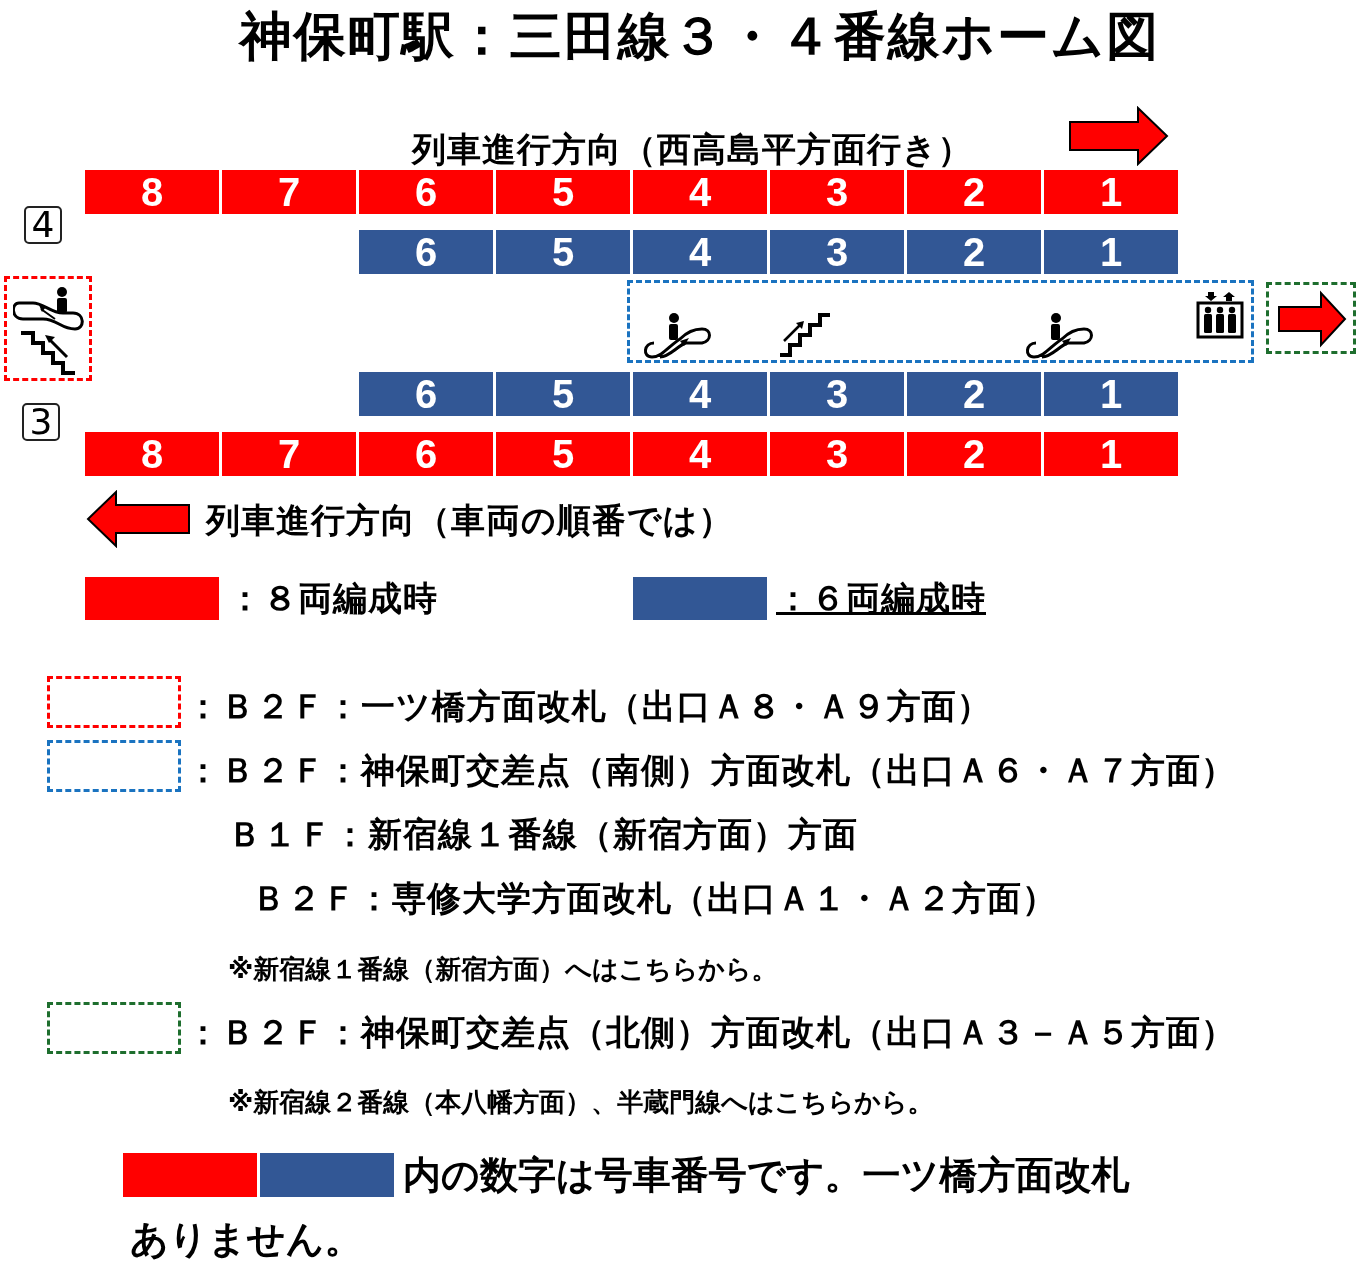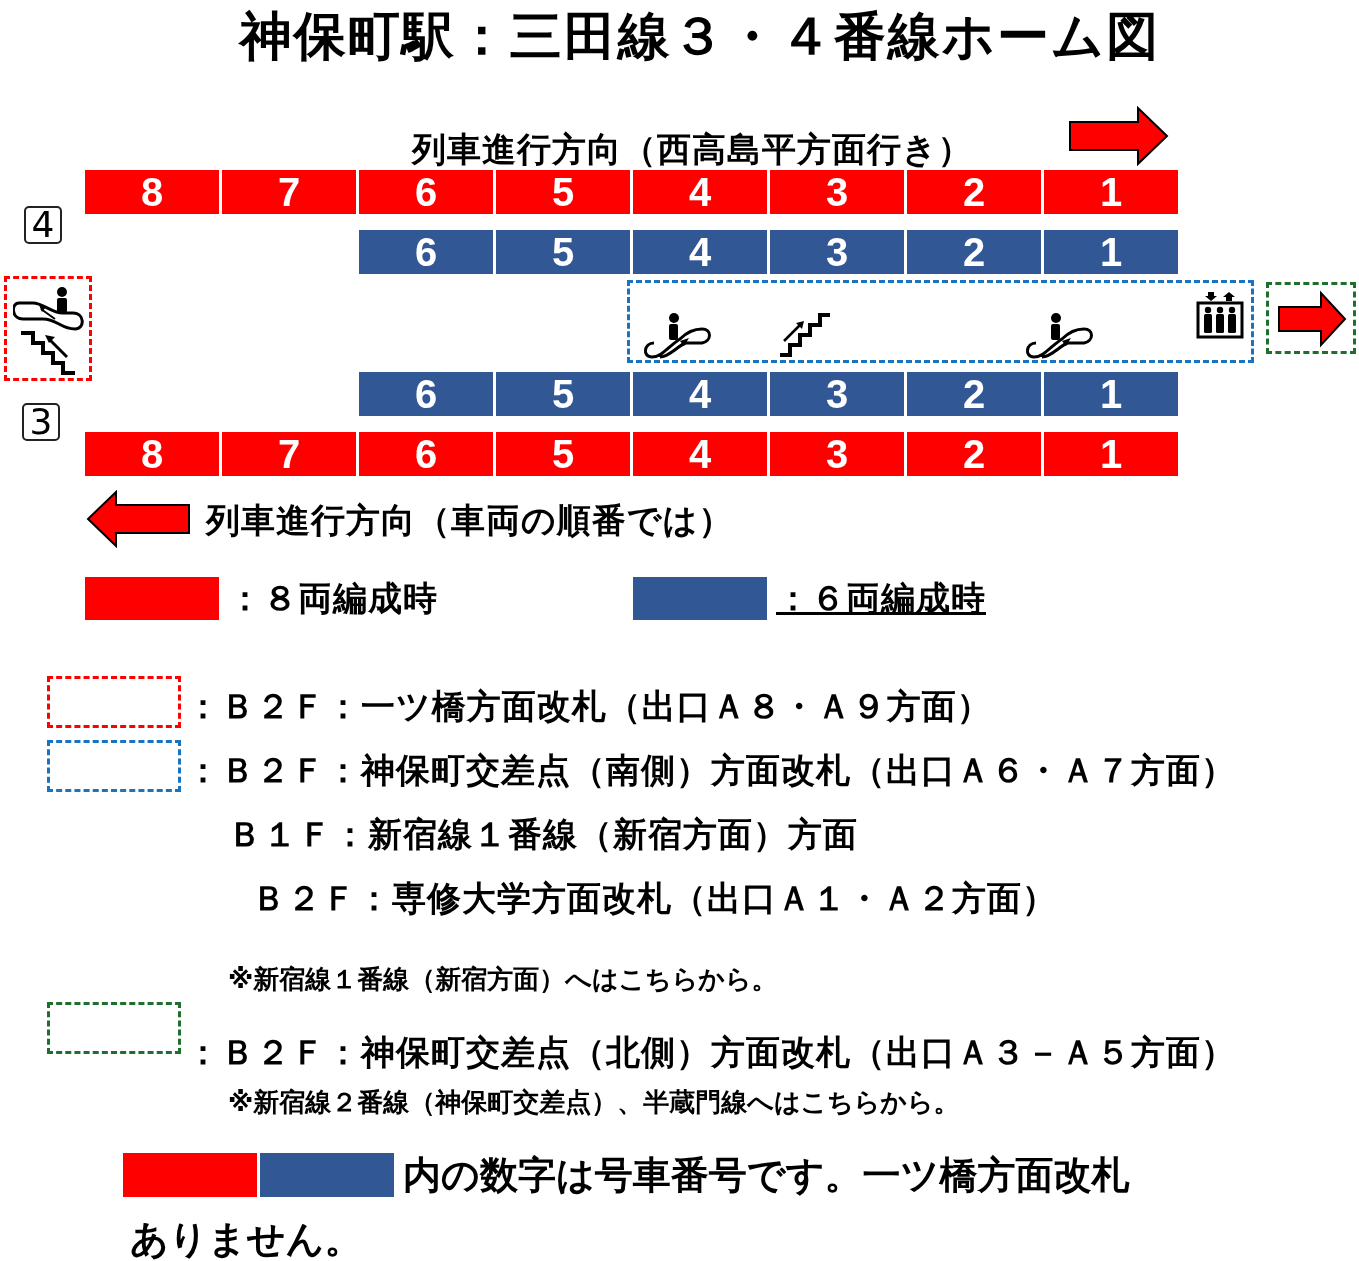--- a/index.html
+++ b/index.html
@@ -167,22 +167,22 @@
 <div class="abs blue" style="left:633px; top:577px; width:134px; height:43px;"></div>
 <div class="abs legend-text" style="left:776px; top:576px;text-decoration:underline;">：６両編成時</div>
 
 <div class="abs dash-red" style="left:47px; top:676px; width:134px; height:52px;"></div>
 <div class="abs legend-text" style="left:186px; top:684px;">：Ｂ２Ｆ：一ツ橋方面改札（出口Ａ８・Ａ９方面）</div>
 
 <div class="abs dash-blue" style="left:47px; top:740px; width:134px; height:52px;"></div>
 <div class="abs legend-text" style="left:186px; top:748px;">：Ｂ２Ｆ：神保町交差点（南側）方面改札（出口Ａ６・Ａ７方面）</div>
 <div class="abs legend-text" style="left:228px; top:812px;">Ｂ１Ｆ：新宿線１番線（新宿方面）方面</div>
 <div class="abs legend-text" style="left:228px; top:876px;margin-left:24px;">Ｂ２Ｆ：専修大学方面改札（出口Ａ１・Ａ２方面）</div>
-<div class="abs note-text" style="left:228px; top:952px;margin-top:10px;">※新宿線１番線（新宿方面）へはこちらから。</div>
+<div class="abs note-text" style="left:228px; top:952px;">※新宿線１番線（新宿方面）へはこちらから。</div>
 
 <div class="abs dash-green" style="left:47px; top:1002px; width:134px; height:52px;"></div>
-<div class="abs legend-text" style="left:186px; top:1010px;margin-top:20px;">：Ｂ２Ｆ：神保町交差点（北側）方面改札（出口Ａ３－Ａ５方面）</div>
-<div class="abs note-text" style="left:228px; top:1085px;">※新宿線２番線（神保町交差点）、半蔵門線へはこちらから。</div>
+<div class="abs legend-text" style="left:186px; top:1010px;">：Ｂ２Ｆ：神保町交差点（北側）方面改札（出口Ａ３－Ａ５方面）</div>
+<div class="abs note-text" style="left:228px; top:1085px;">※新宿線２番線（本八幡方面）、半蔵門線へはこちらから。</div>
 
 <div class="abs red" style="left:123px; top:1153px; width:134px; height:44px;"></div>
 <div class="abs blue" style="left:260px; top:1153px; width:134px; height:44px;"></div>
 <div class="abs foot-text" style="left:403px; top:1150px;">内の数字は号車番号です。一ツ橋方面改札</div>
 <div class="abs foot-text" style="left:130px; top:1214px;">ありません。</div>
 
 </body></html>

